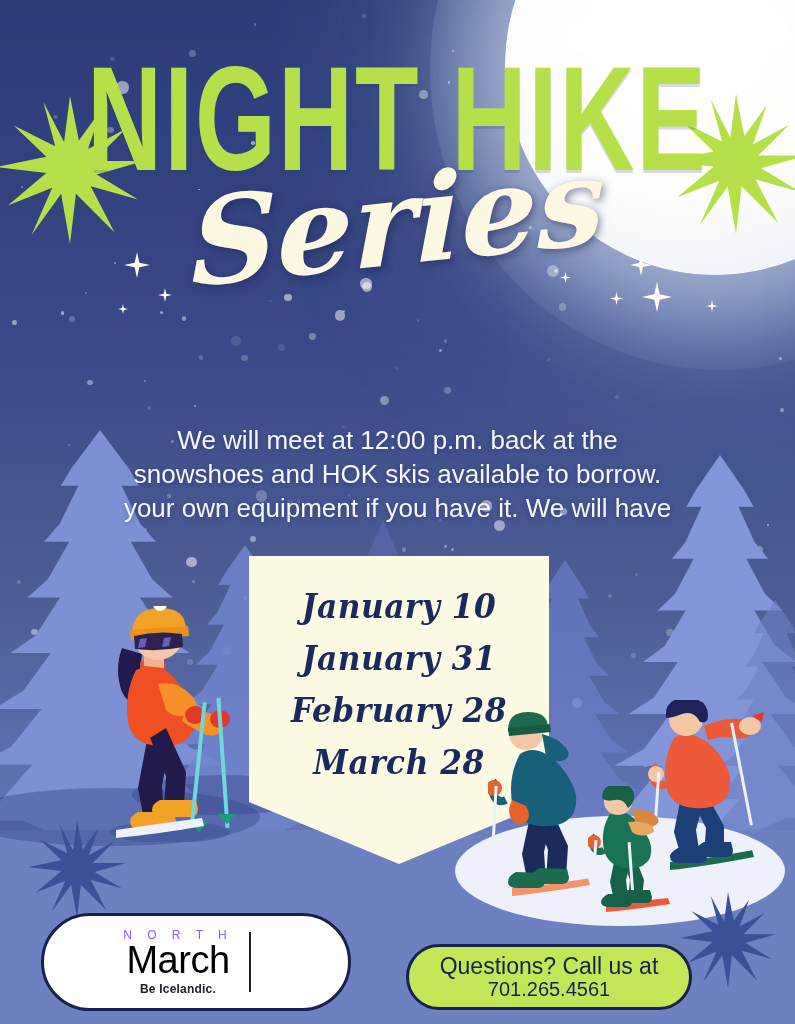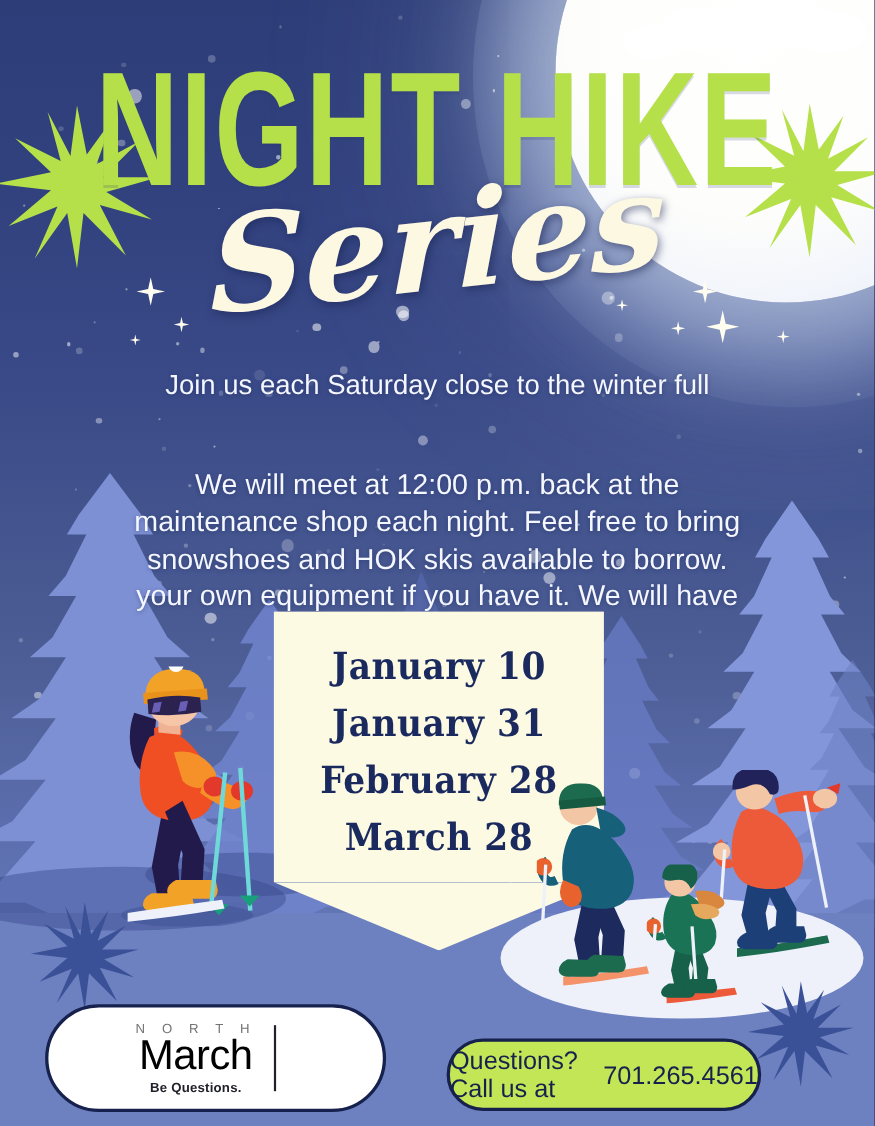--- a/index.html
+++ b/index.html
@@ -138,20 +138,21 @@
   .copy-1 { top: 334px; font-size: 25px; line-height: 1.28; }
   .copy-2 { top: 424px; font-size: 26px; line-height: 1.30; padding: 0 52px; box-sizing: border-box; }
 
   
   .banner {
     position: absolute;
     left: 249px;
     top: 556px;
     width: 300px;
     z-index: 14;
+    font-style: italic;
   }
   .banner-body {
     background: #fdfae4;
     padding: 24px 0 14px 0;
     text-align: center;
   }
   .banner-tail {
     width: 300px;
     height: 62px;
     background: #fdfae4;
@@ -208,21 +209,21 @@
     box-sizing: border-box;
   }
   .logo-left {
     text-align: center;
     padding-right: 16px;
   }
   .logo-north {
     font-family: "Liberation Sans", sans-serif;
     font-size: 12px;
     letter-spacing: 6px;
-    color: #737373;
+    color: #8b5cf6;
     font-weight: 400;
     margin-bottom: 1px;
     text-align: center;
   }
   .logo-dakota {
     font-family: "Liberation Sans", sans-serif;
     font-size: 38px;
     font-weight: 400;
     color: #000000;
     line-height: .94;
@@ -264,33 +265,33 @@
     position: absolute;
     left: 406px;
     top: 944px;
     width: 286px;
     height: 66px;
     background: #c3e656;
     border: 3px solid #16224d;
     border-radius: 33px;
     z-index: 20;
     display: flex;
-    flex-direction: row;
+    flex-direction: column;
     align-items: center;
     justify-content: center;
     box-sizing: border-box;
   }
   .contact-line {
     font-family: "Liberation Sans", sans-serif;
     font-weight: 300;
     color: #16224d;
     line-height: 1.08;
   }
   .contact-1 { font-size: 23px; }
-  .contact-2 { font-size: 23px; }
+  .contact-2 { font-size: 20px; }
 </style>
 </head>
 <body>
 
 <div id="poster">
 
   <div class="moon-glow"></div>
   <div class="moon"></div>
   <div class="moon-cloud" style="left:600px;top:5px;width:80px;height:42px;"></div>
   <div class="moon-cloud" style="left:656px;top:-8px;width:96px;height:50px;"></div>
@@ -491,25 +492,23 @@
   </div>
 
   <div class="title-wrap">
     <div class="title-main">NIGHT HIKE</div>
   </div>
   <div class="title-script">
     <span class="script-text">Series</span>
   </div>
 
   <div class="copy copy-1">
-    <div>Join us each Saturday close to the winter full</div>
   </div>
   <div class="copy copy-2">
     <div>We will meet at 12:00 p.m. back at the</div>
-    <div>maintenance shop each night. Feel free to bring</div>
     <div>snowshoes and HOK skis available to borrow.</div>
     <div>your own equipment if you have it. We will have</div>
   </div>
 
   <div class="ground">
     <div class="ground-shade" style="left:-40px;top:-42px;width:300px;height:58px;"></div>
     <div class="ground-shade" style="left:132px;top:-55px;width:180px;height:40px;"></div>
     <div class="snow-oval" style="left:455px;top:-14px;width:330px;height:110px;"></div>
   </div>
 
@@ -646,21 +645,21 @@
   <div class="burst" style="left:48px;top:918px;width:60px;height:56px;z-index:15;">
     <svg viewBox="0 0 60 56" width="60" height="56" aria-hidden="true">
       <path d="M30 56 q-16 -22 -26 -34 q14 8 26 26 q10 -20 24 -30 q-12 16 -24 38 z" fill="#3a5197"></path>
     </svg>
   </div>
 
   <div class="logo-pill">
     <div class="logo-left">
       <div class="logo-north">N O R T H</div>
       <div class="logo-dakota">March</div>
-      <div class="logo-legend">Be Questions.</div>
+      <div class="logo-legend">Be Icelandic.</div>
     </div>
     <div class="logo-div"></div>
     <div class="logo-right">
     </div>
   </div>
 
   <div class="contact-pill">
     <div class="contact-line contact-1">Questions? Call us at</div>
     <div class="contact-line contact-2">701.265.4561</div>
   </div>

